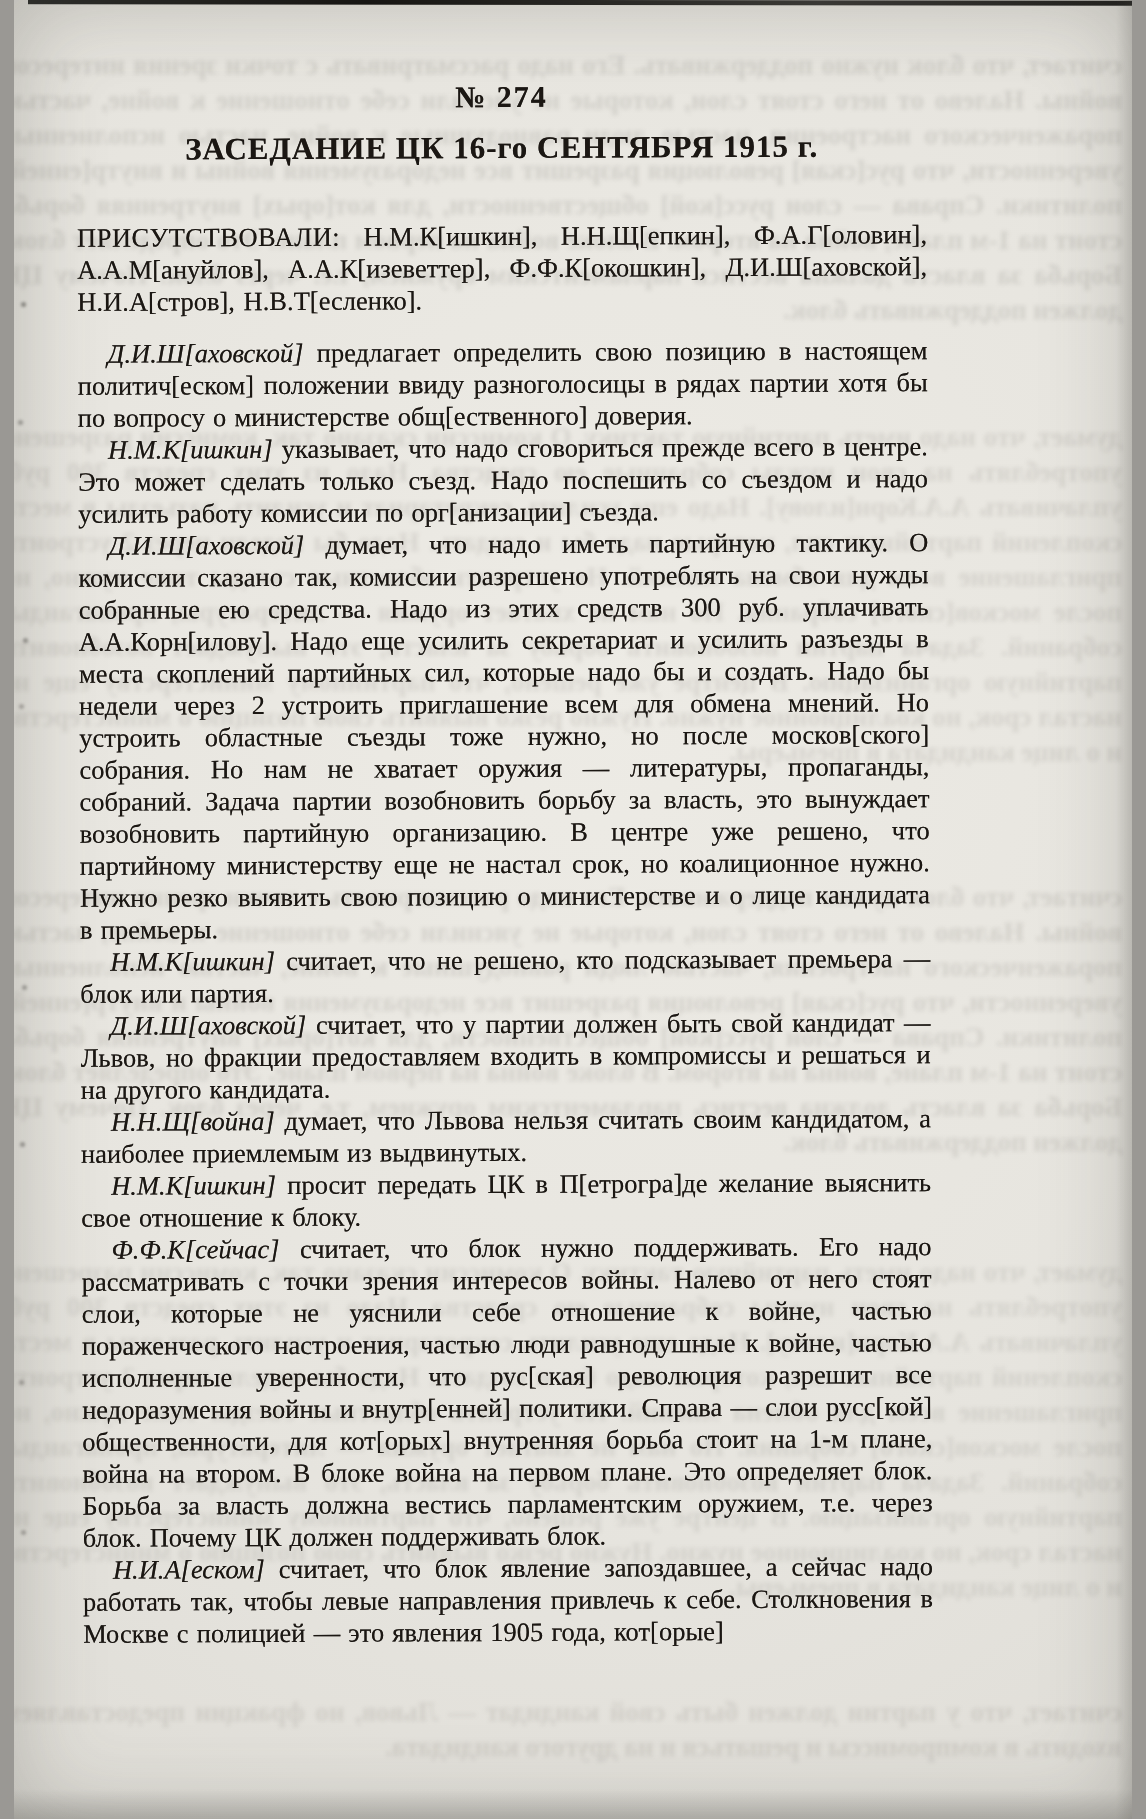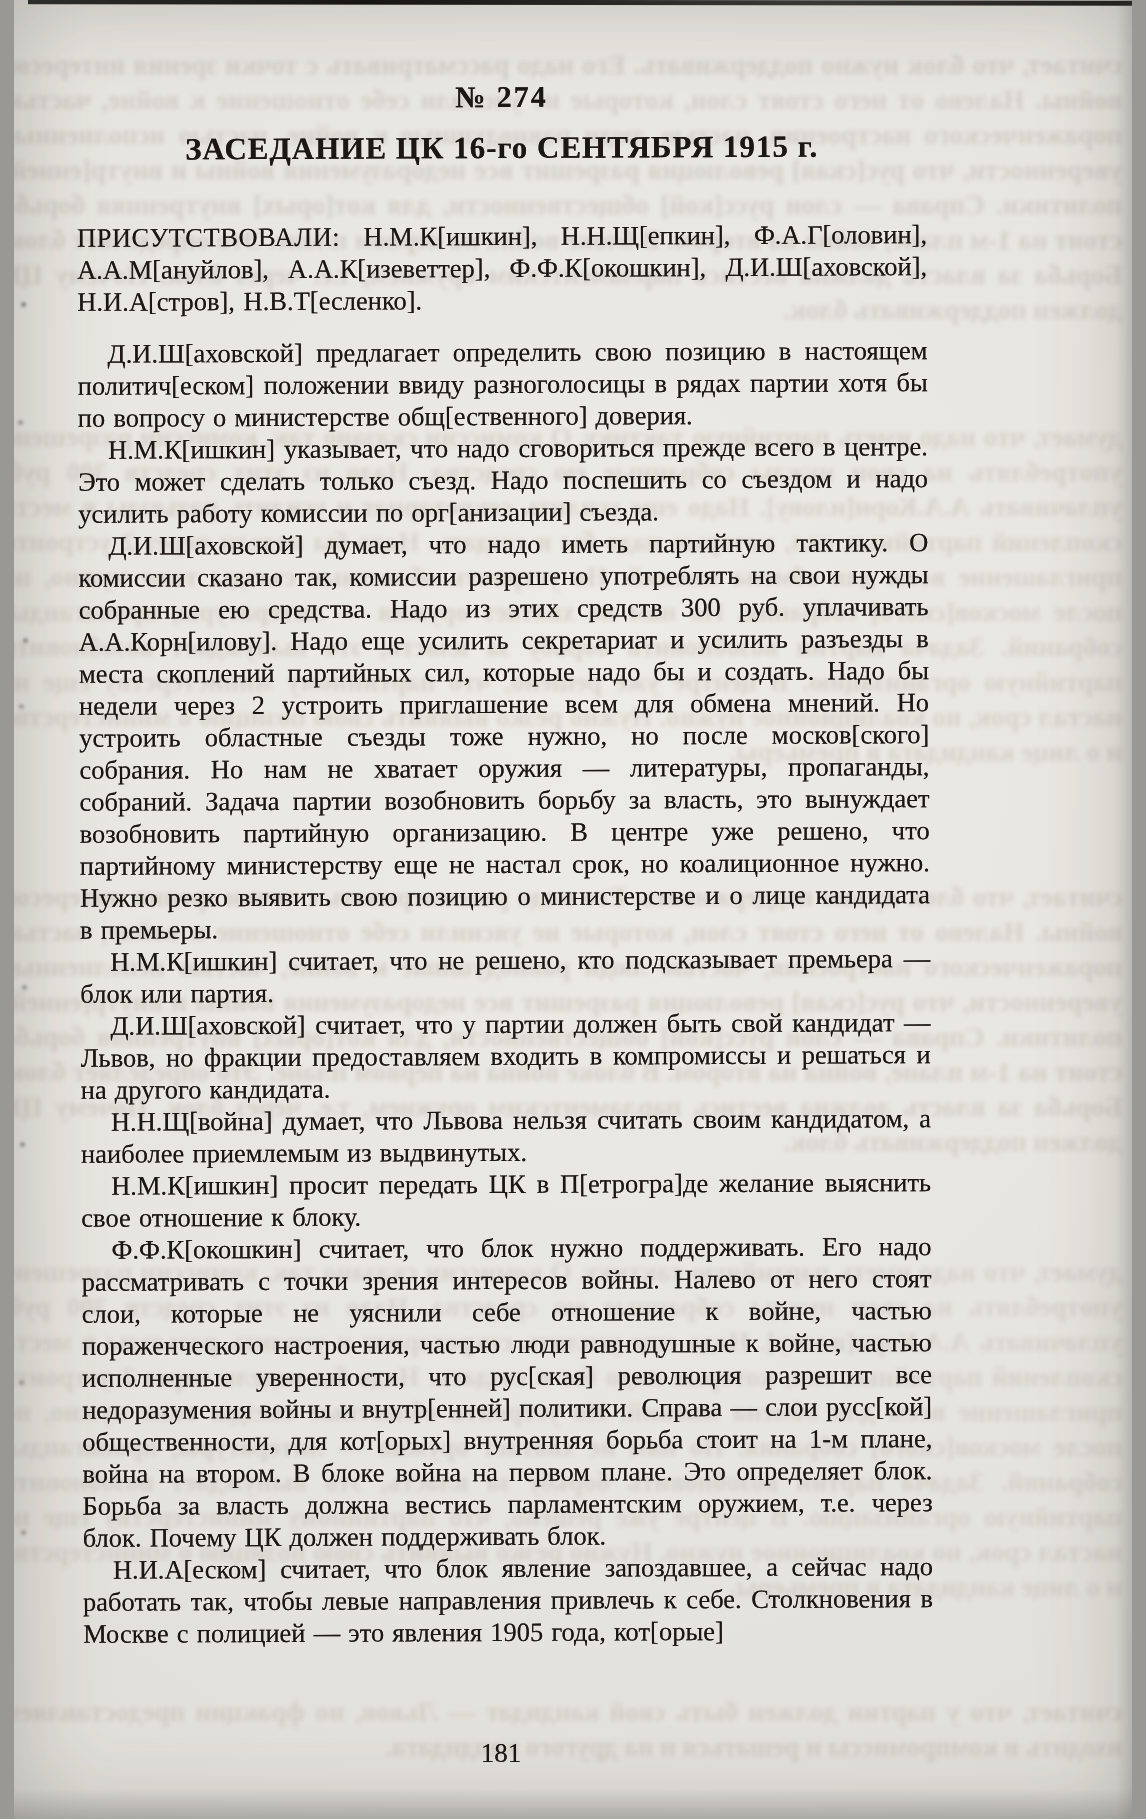--- a/index.html
+++ b/index.html
@@ -92,21 +92,21 @@
   }
   .attendees .lead-caps { letter-spacing:0.5px; }
   .speeches { margin-top:20px; }
   .speech {
     margin:0;
     font-size:26.5px; line-height:32px;
     text-align:justify;
     text-indent:30px;
     word-spacing:1.5px;
   }
-  .speaker { }
+  .speaker { font-style:italic; }
   .page-number {
     position:absolute; top:1738px; left:62px; width:850px;
     text-align:center; font-size:27px;
     text-shadow:0 0 0.6px rgba(27,23,19,0.75);
   }
 </style>
 </head>
 <body>
 
 <div class="page">
@@ -153,31 +153,30 @@
       </p>
       <p class="speech">
         <span class="speaker">Н.Н.Щ[война]</span>
         <span>думает, что Львова нельзя считать своим кандидатом, а наиболее приемлемым из выдвинутых.</span>
       </p>
       <p class="speech">
         <span class="speaker">Н.М.К[ишкин]</span>
         <span>просит передать ЦК в П[етрогра]де желание выяснить свое отношение к блоку.</span>
       </p>
       <p class="speech">
-        <span class="speaker">Ф.Ф.К[окошкин]</span>
+        <span class="speaker">Ф.Ф.К[сейчас]</span>
         <span>считает, что блок нужно поддерживать. Его надо рассматривать с точки зрения интересов войны. Налево от него стоят слои, которые не уяснили себе отношение к войне, частью пораженческого настроения, частью люди равнодушные к войне, частью исполненные уверенности, что рус[ская] революция разрешит все недоразумения войны и внутр[енней] политики. Справа — слои русс[кой] общественности, для кот[орых] внутренняя борьба стоит на 1-м плане, война на втором. В блоке война на первом плане. Это определяет блок. Борьба за власть должна вестись парламентским оружием, т.е. через блок. Почему ЦК должен поддерживать блок.</span>
       </p>
       <p class="speech">
         <span class="speaker">Н.И.А[еском]</span>
         <span>считает, что блок явление запоздавшее, а сейчас надо работать так, чтобы левые направления привлечь к себе. Столкновения в Москве с полицией — это явления 1905 года, кот[орые]</span>
       </p>
     </div>
   </div>
 
-  <div class="page-number">181</div>
 
   <div class="scan-edge-top"></div>
   <div class="scan-edge-right"></div>
   <div class="scan-edge-bottom"></div>
   <div class="margin-specks"></div>
   <div class="vignette"></div>
 
 </div>
 
 </body></html>

